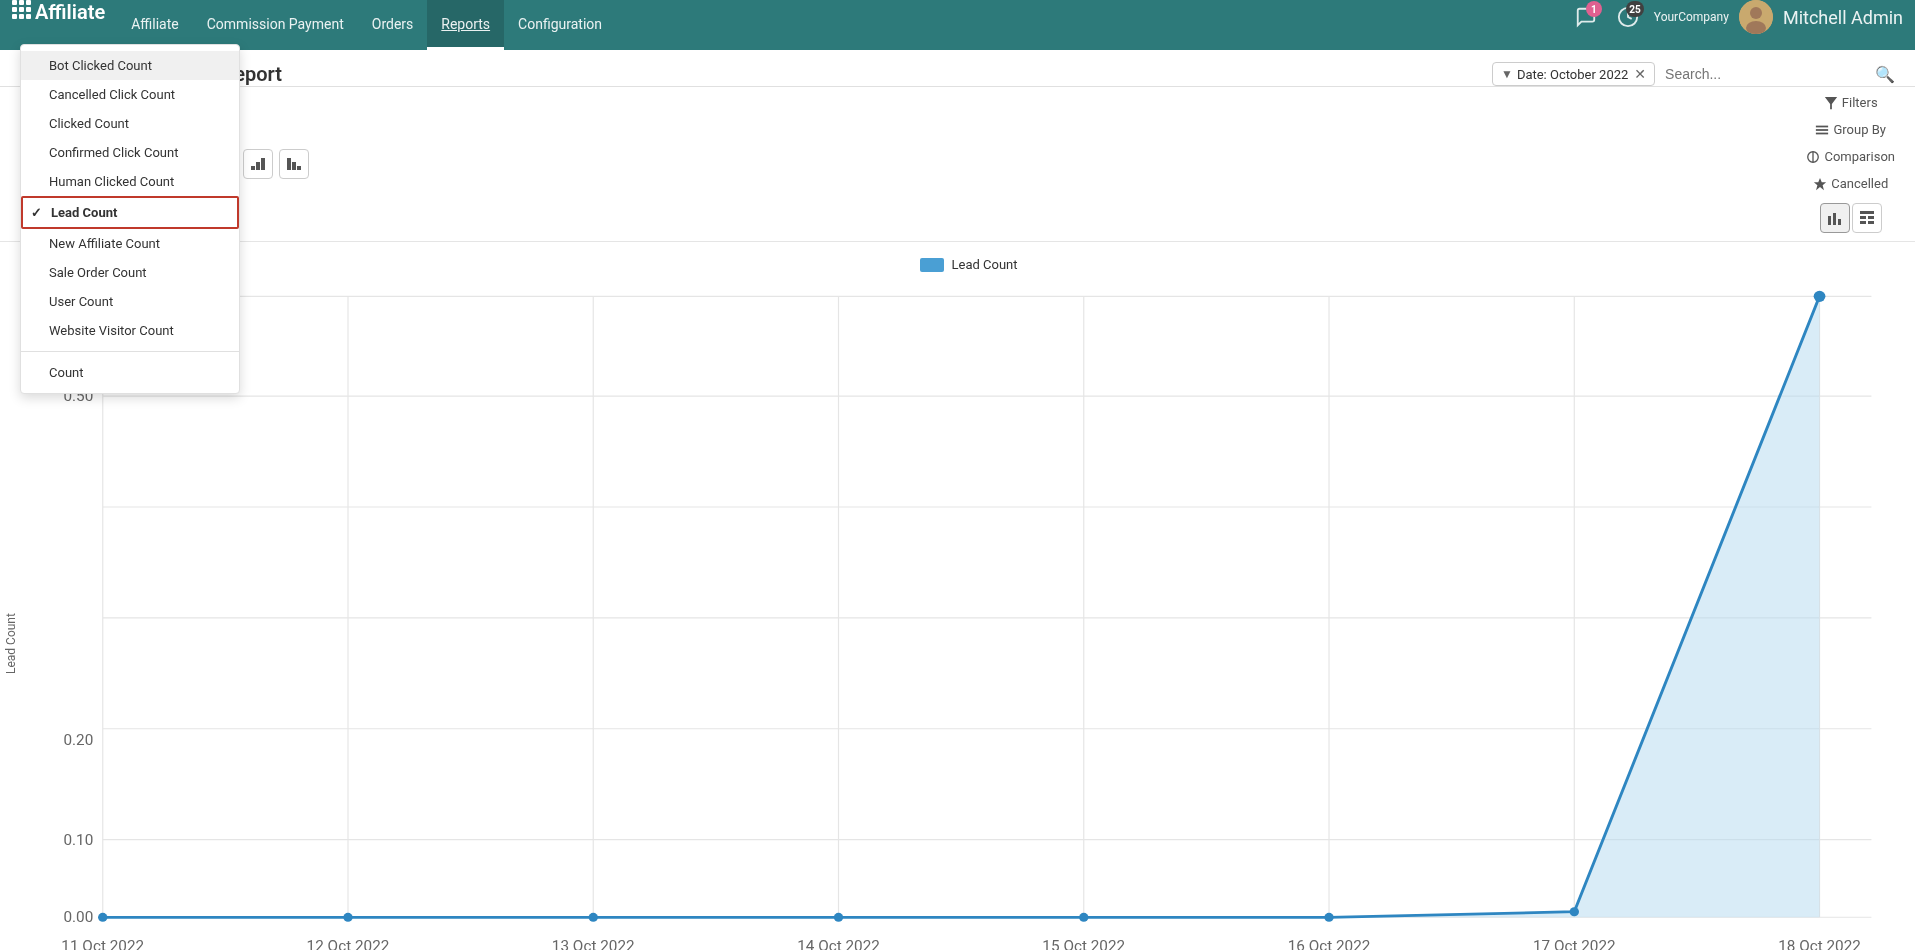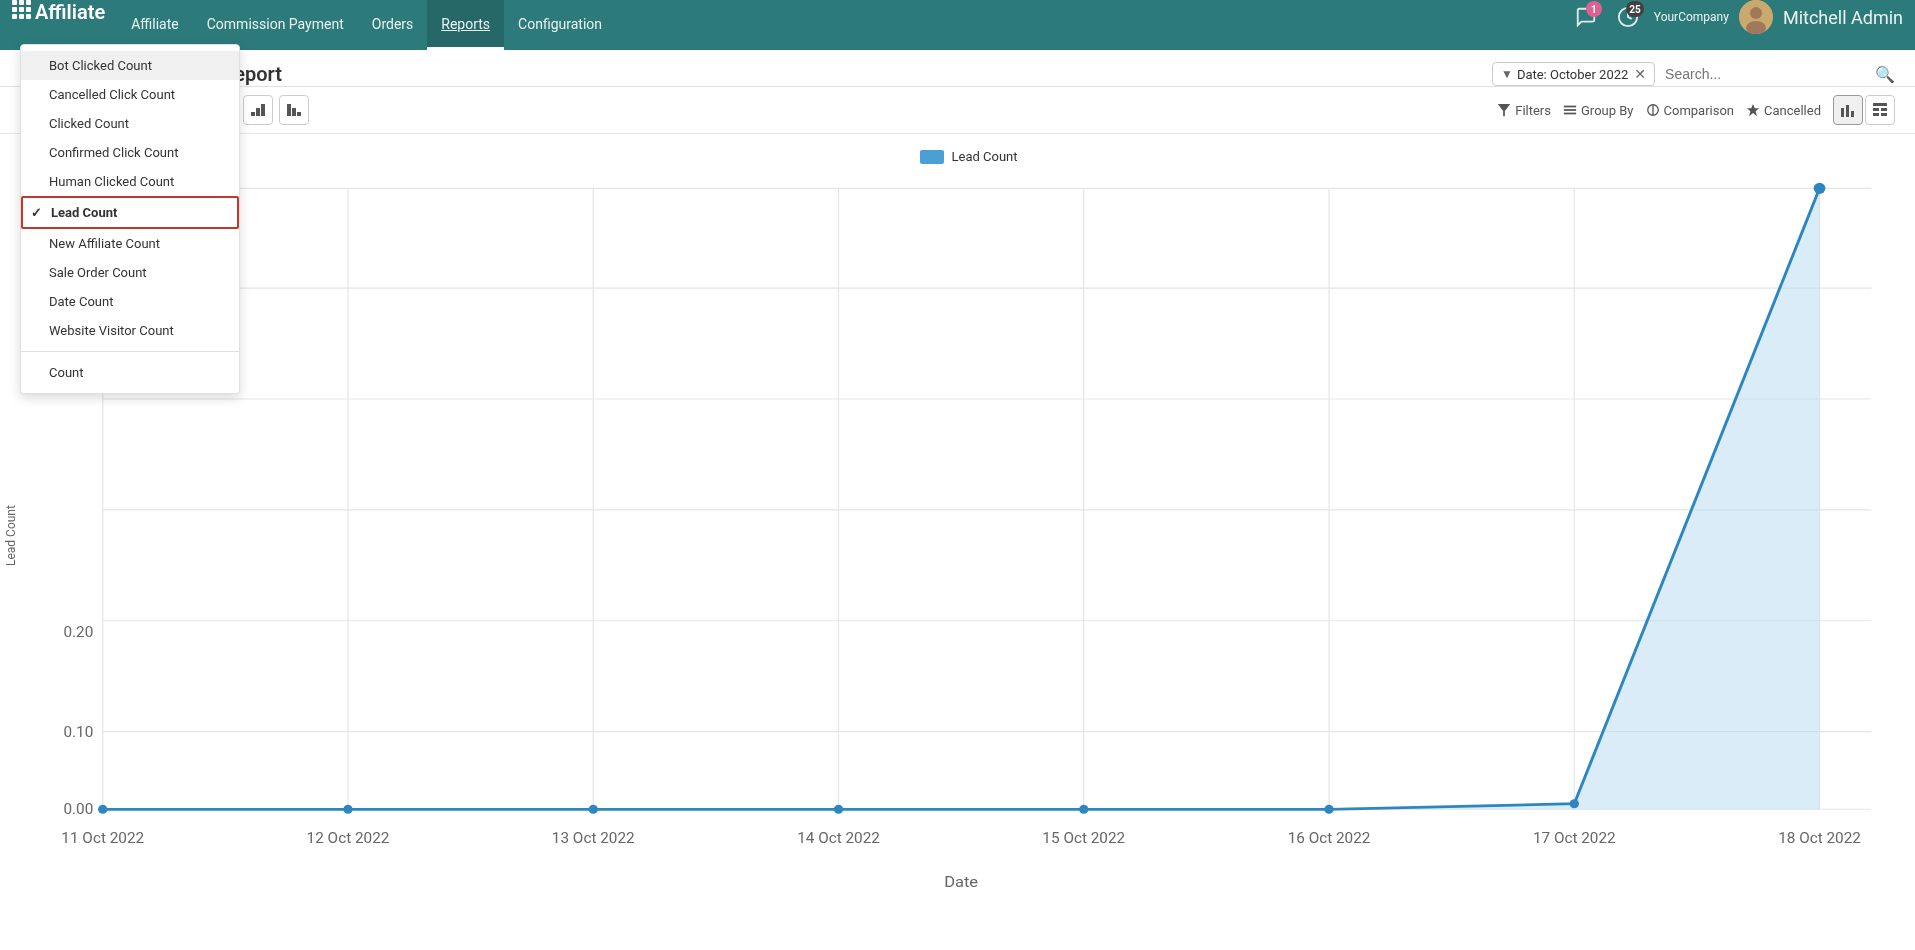--- a/index.html
+++ b/index.html
@@ -96,21 +96,21 @@
     .chart-type-btn {
       border: 1px solid #ccc;
       background: #fff;
       border-radius: 4px;
       width: 30px; height: 30px;
       display: flex; align-items: center; justify-content: center;
       cursor: pointer; color: #555;
     }
     .chart-type-btn.active { background: #f0f0f0; }
     .toolbar-separator { width: 1px; height: 24px; background: #ddd; margin: 0 4px; }
-    .toolbar-right { margin-left: auto; display: flex; align-items: center; gap: 12px; }
+    .toolbar-right { margin-left: auto; display: flex; align-items: center; gap: 12px; flex-direction: column; }
     .toolbar-action { display: flex; align-items: center; gap: 4px; cursor: pointer; color: #555; font-size: 13px; }
     .toolbar-action svg { color: #555; }
     .view-btns { display: flex; gap: 2px; }
     .view-btn {
       border: 1px solid #ccc;
       background: #fff;
       border-radius: 4px;
       width: 30px; height: 30px;
       display: flex; align-items: center; justify-content: center;
       cursor: pointer; color: #555;
@@ -379,21 +379,21 @@
     <span class="check-mark">✓</span>
     <span>Lead Count</span>
   </div>
   <div class="dropdown-item">
     <span>New Affiliate Count</span>
   </div>
   <div class="dropdown-item">
     <span>Sale Order Count</span>
   </div>
   <div class="dropdown-item">
-    <span>Date Count</span>
+    <span>User Count</span>
   </div>
   <div class="dropdown-item">
     <span>Website Visitor Count</span>
   </div>
   <div class="dropdown-divider"></div>
   <div class="dropdown-item">
     <span>Count</span>
   </div>
 </div>
 

